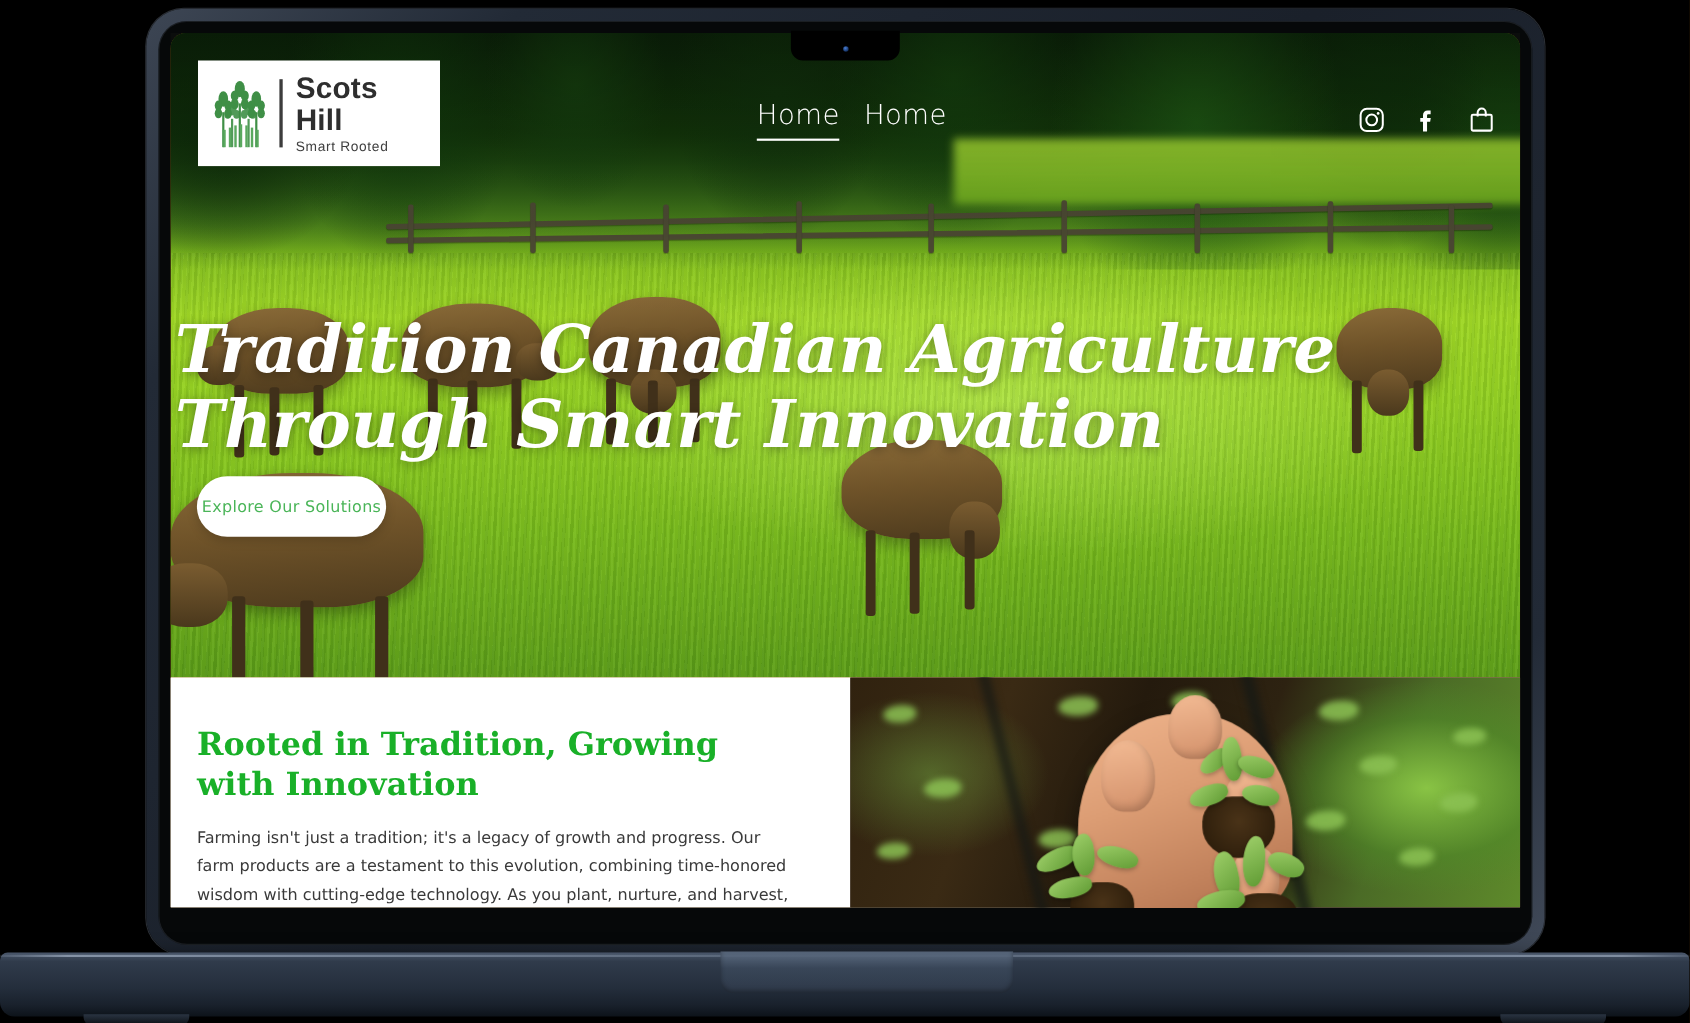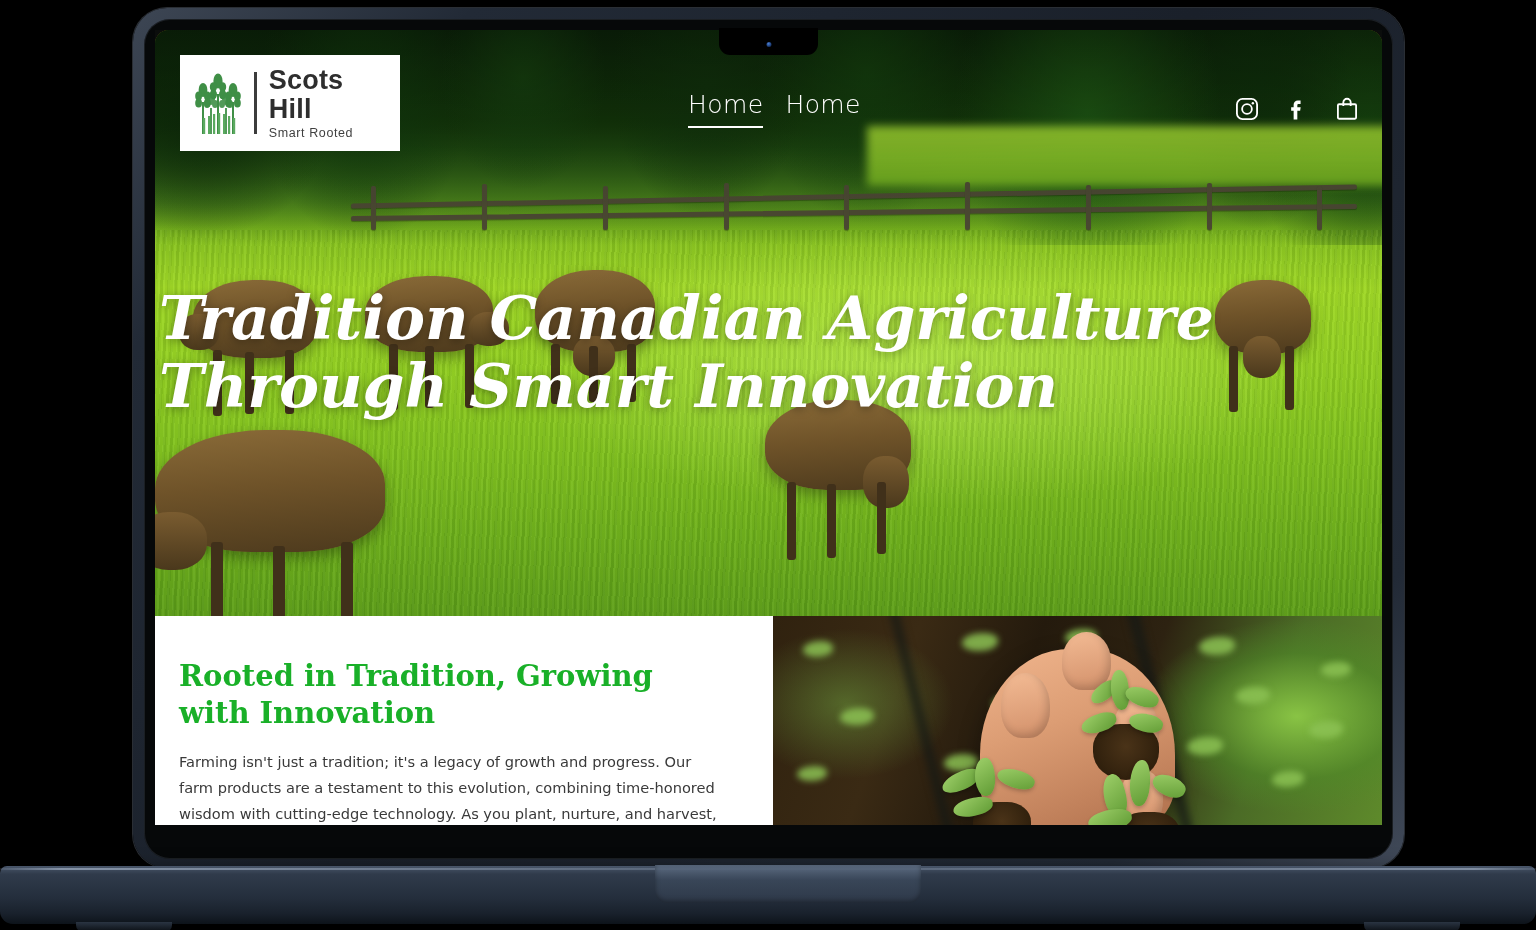--- a/index.html
+++ b/index.html
@@ -373,20 +373,21 @@
                 <svg class="ico" viewBox="0 0 24 24" fill="none" stroke="#fff" stroke-width="1.7">
                   <rect x="3.6" y="7.6" width="16.8" height="13.4" rx="1.1"></rect>
                   <path d="M8.6 9.2V5.9a3.4 3.4 0 0 1 6.8 0v3.3"></path>
                 </svg>
               </a>
             </div>
           </header>
 
           <div class="hero-copy">
             <h1 class="hero-title">Tradition Canadian Agriculture Through Smart Innovation</h1>
+            <button class="hero-btn">Explore Our Solutions</button>
           </div>
         </section>
 
         <section class="split">
           <div class="split-left">
             <h2 class="sec-title">Rooted in Tradition, Growing with Innovation</h2>
             <p class="sec-body">Farming isn't just a tradition; it's a legacy of growth and progress. Our farm products are a testament to this evolution, combining time-honored wisdom with cutting-edge technology. As you plant, nurture, and harvest, our products will stand by your side, supporting your journey from dreams</p>
           </div>
 
           <div class="split-right">

